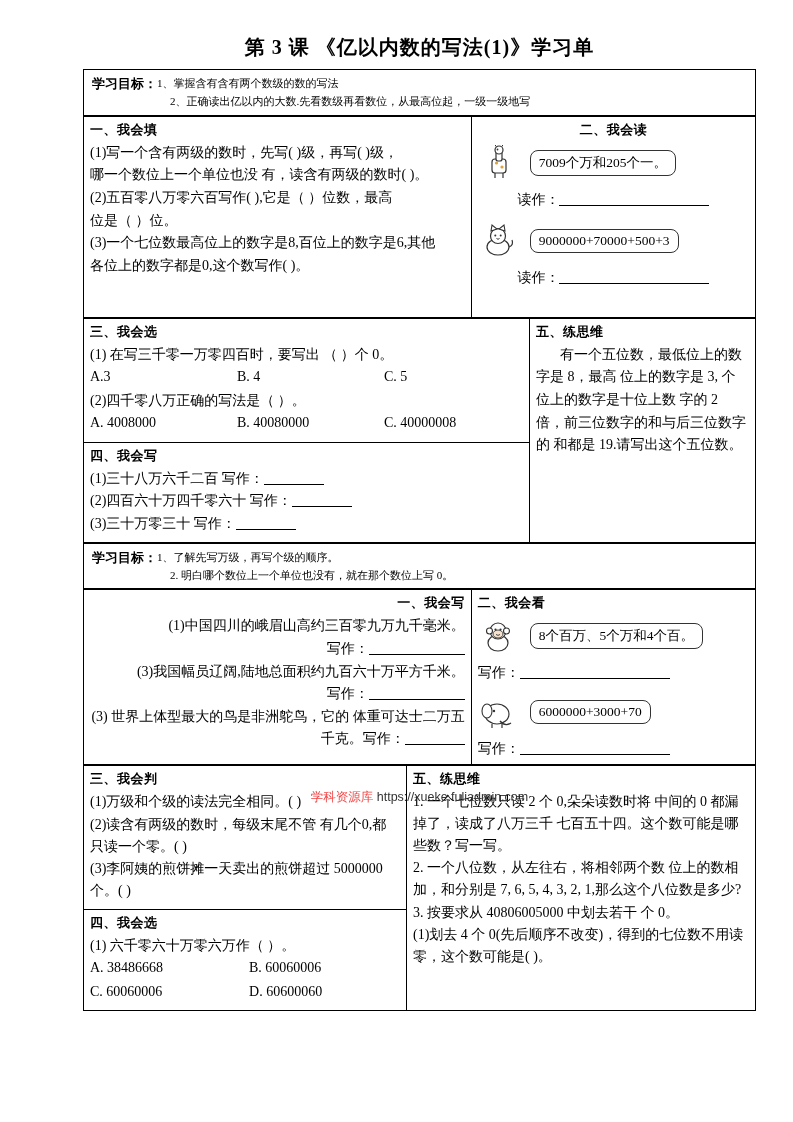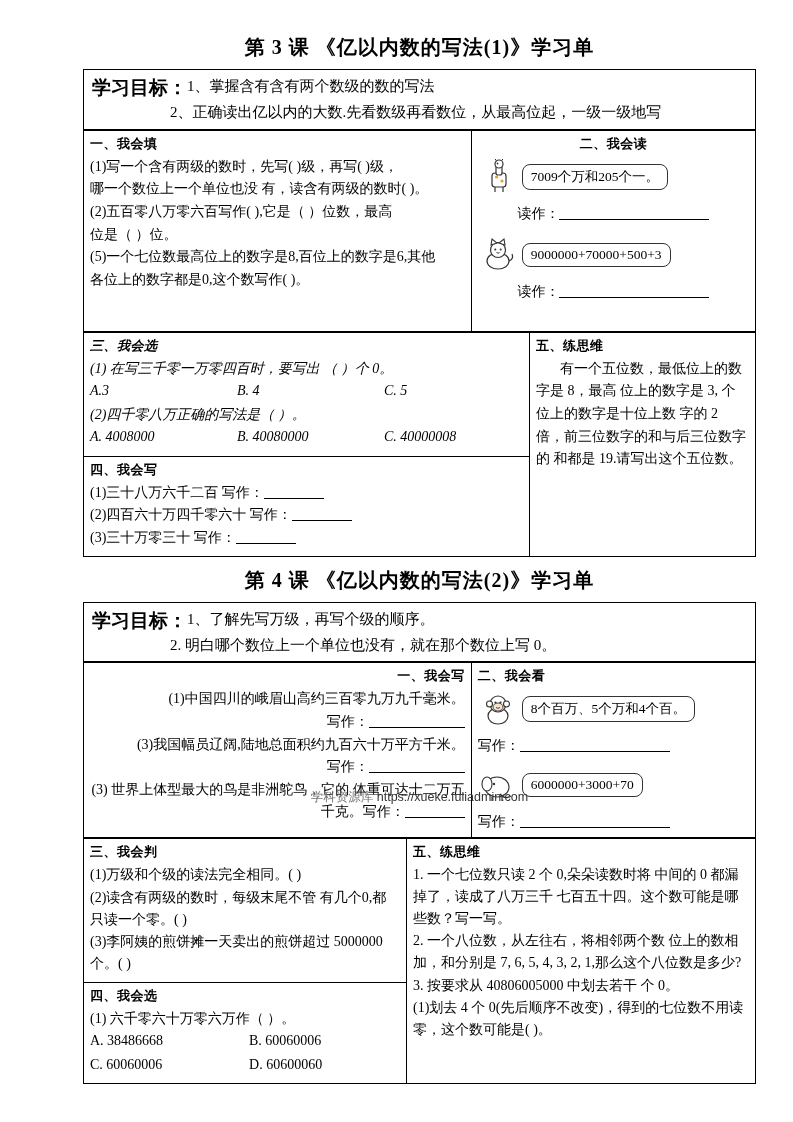--- a/index.html
+++ b/index.html
@@ -38,24 +38,24 @@
     border-collapse: collapse;
     table-layout: fixed;
   }
   table.sheet td {
     border: 1px solid #000;
     vertical-align: top;
     padding: 4px 6px 6px 6px;
   }
   .goal-label {
     font-weight: bold;
-    font-size: 19px;
+    font-size: 13px;
   }
   .goal-text {
-    font-size: 15px;
+    font-size: 11px;
     line-height: 1.5;
   }
   .sec-head {
     font-weight: bold;
     font-size: 13px;
     margin-bottom: 3px;
     letter-spacing: 0.5px;
   }
   .body-text {
     font-size: 14px;
@@ -90,21 +90,21 @@
     border-radius: 8px;
     padding: 3px 8px;
     font-size: 13.5px;
     background: #fff;
     position: relative;
     white-space: nowrap;
   }
   .bubble-row {
     display: flex;
     align-items: center;
-    gap: 4px;
+    gap: 12px;
     margin: 6px 0 4px 0;
   }
   .read-line {
     font-size: 14px;
     margin-top: 10px;
   }
   .critter {
     width: 40px;
     height: 36px;
     flex: 0 0 auto;
@@ -121,21 +121,21 @@
     position: absolute;
     bottom: 22px;
     left: 0;
     width: 793px;
     text-align: center;
     font-size: 12.5px;
     color: #333;
     font-family: "Liberation Sans", sans-serif;
   }
   .footer .mark {
-    color: #737373;
+    color: #ef4444;
   }
 </style>
 </head>
 <body>
 
 <div class="page">
 
   <h1 class="lesson-title lesson1-title">第 3 课   《亿以内数的写法(1)》学习单</h1>
 
   <table class="sheet">
@@ -155,21 +155,21 @@
   <table class="sheet">
     <tbody>
         <tr>
       <td style="width:58%; height:190px;">
         <div class="sec-head">一、我会填</div>
         <div class="body-text">
           <div>(1)写一个含有两级的数时，先写(    )级，再写(    )级，</div>
           <div>哪一个数位上一个单位也没 有，读含有两级的数时(    )。</div>
           <div>(2)五百零八万零六百写作(        ),它是（    ）位数，最高</div>
           <div>位是（    ）位。</div>
-          <div>(5)一个七位数最高位上的数字是8,百位上的数字是6,其他</div>
+          <div>(3)一个七位数最高位上的数字是8,百位上的数字是6,其他</div>
           <div>各位上的数字都是0,这个数写作(        )。</div>
         </div>
       </td>
       <td style="width:42%;text-align:center;">
         <div class="sec-head">二、我会读</div>
         <div class="bubble-row">
           <span class="critter">
             <svg width="40" height="36" viewBox="0 0 40 36">
               <rect x="14" y="14" width="14" height="14" rx="3" fill="#fff" stroke="#333" stroke-width="1.2"></rect>
               <rect x="18" y="4" width="6" height="12" rx="2" fill="#fff" stroke="#333" stroke-width="1.2"></rect>
@@ -207,21 +207,21 @@
           <span>读作：</span><span class="blank-line" style="min-width:150px;"></span>
         </div>
       </td>
     </tr>
   </tbody>
     </table>
 
   <table class="sheet">
     <tbody>
         <tr>
-      <td style="width:67%;font-style:italic;">
+      <td style="width:67%;">
         <div class="sec-head">三、我会选</div>
         <div class="body-text">
           <div>(1) 在写三千零一万零四百时，要写出 （    ）个 0。</div>
           <div class="opt-row">
             <span>A.3</span>
             <span>B. 4</span>
             <span>C. 5</span>
           </div>
           <div>(2)四千零八万正确的写法是（    ）。</div>
           <div class="opt-row">
@@ -250,21 +250,20 @@
           </div>
           <div>
             <span>(3)三十万零三十      写作：</span><span class="blank-short"></span>
           </div>
         </div>
       </td>
     </tr>
   </tbody>
     </table>
 
-  <h1 class="lesson-title lesson2-title">第 4 课   《亿以内数的写法(2)》学习单</h1>
 
   <table class="sheet">
     <tbody>
         <tr>
       <td colspan="2" style="padding:5px 8px;">
         <div style="display:flex;">
           <span class="goal-label">学习目标：</span>
           <span class="goal-text">1、了解先写万级，再写个级的顺序。</span>
         </div>
         <div class="goal-text" style="padding-left:78px;">2. 明白哪个数位上一个单位也没有，就在那个数位上写 0。</div>

